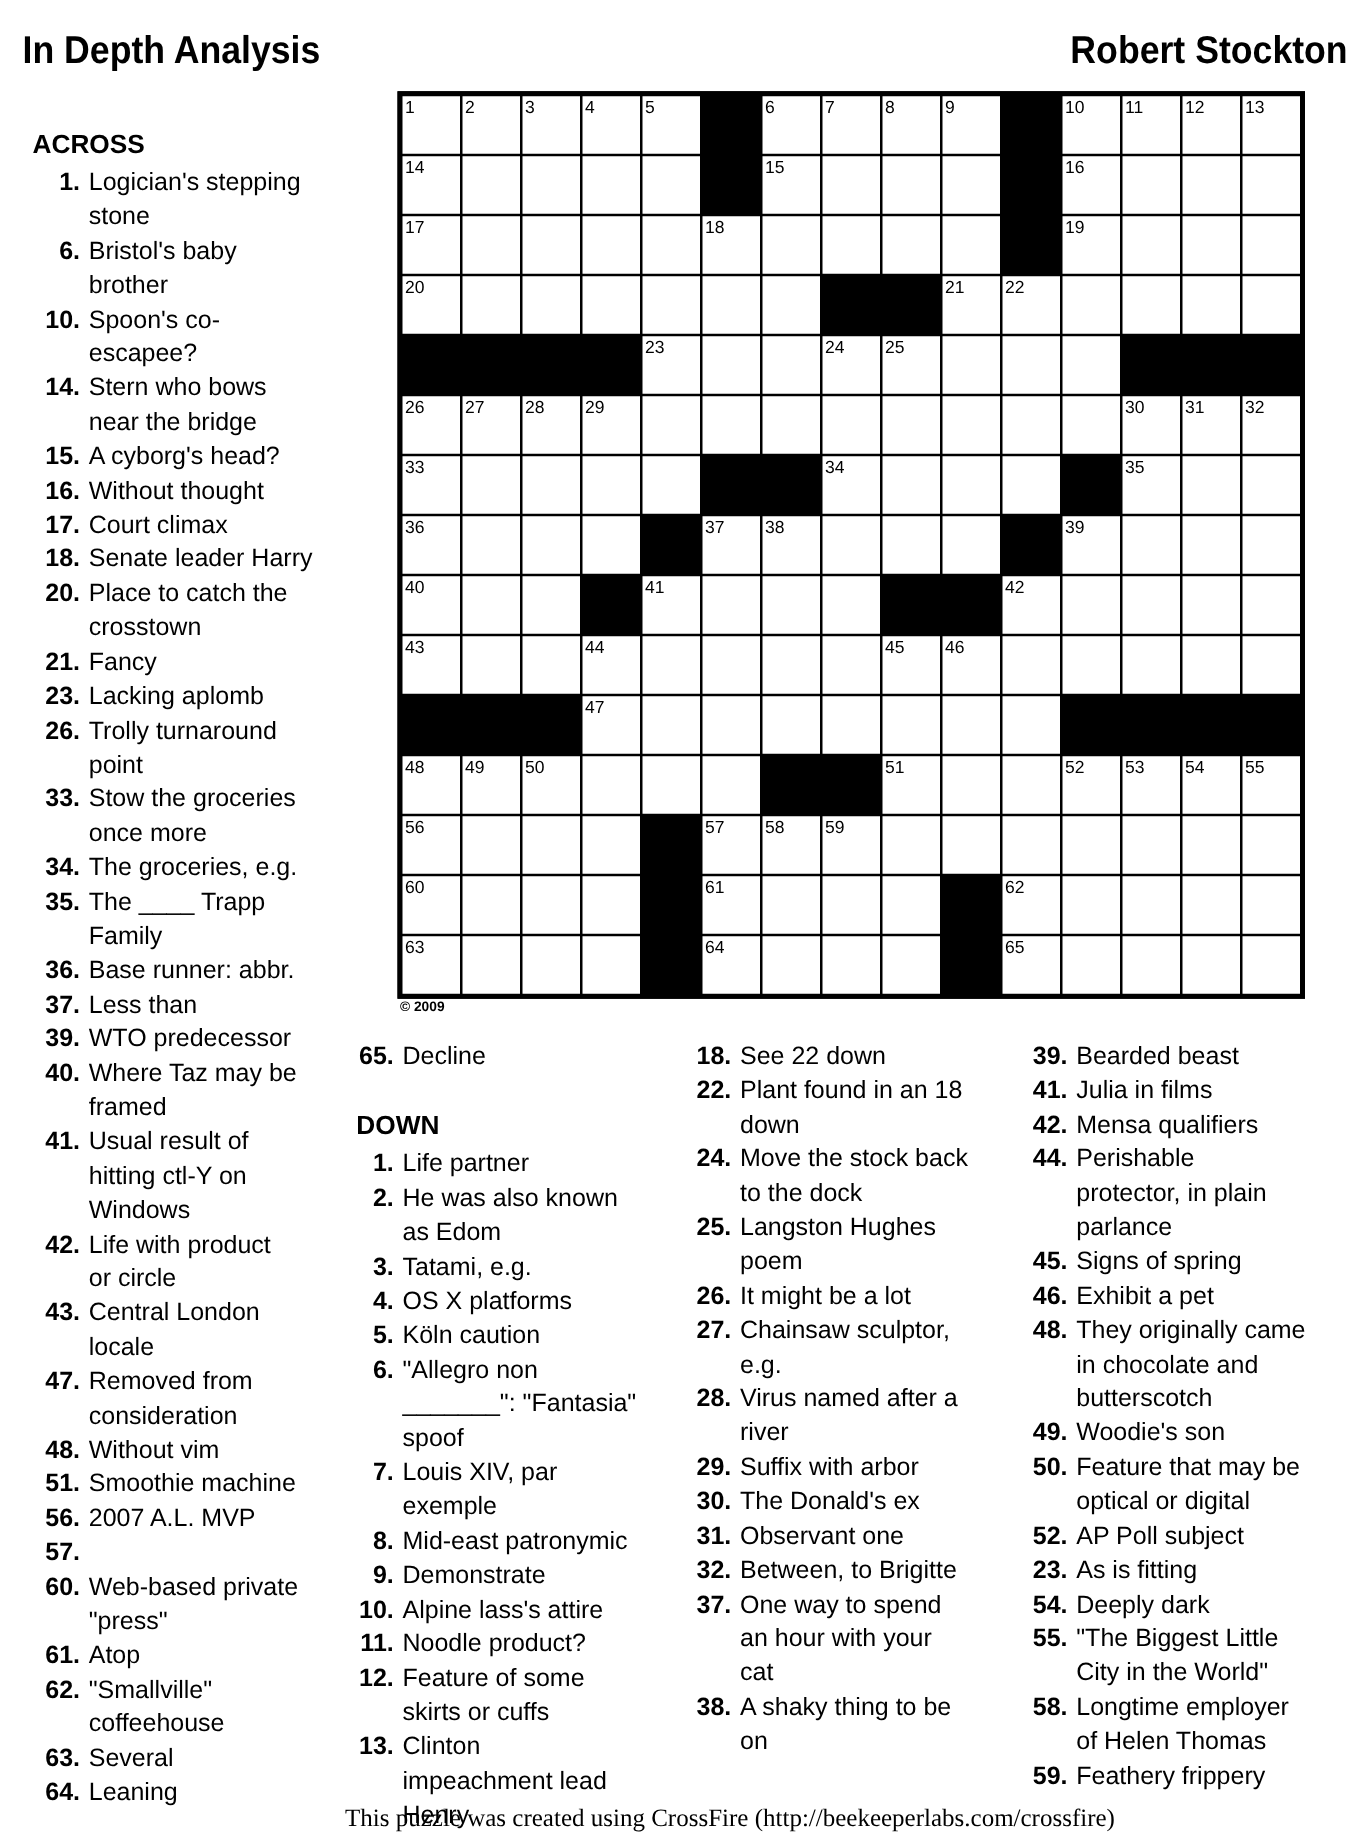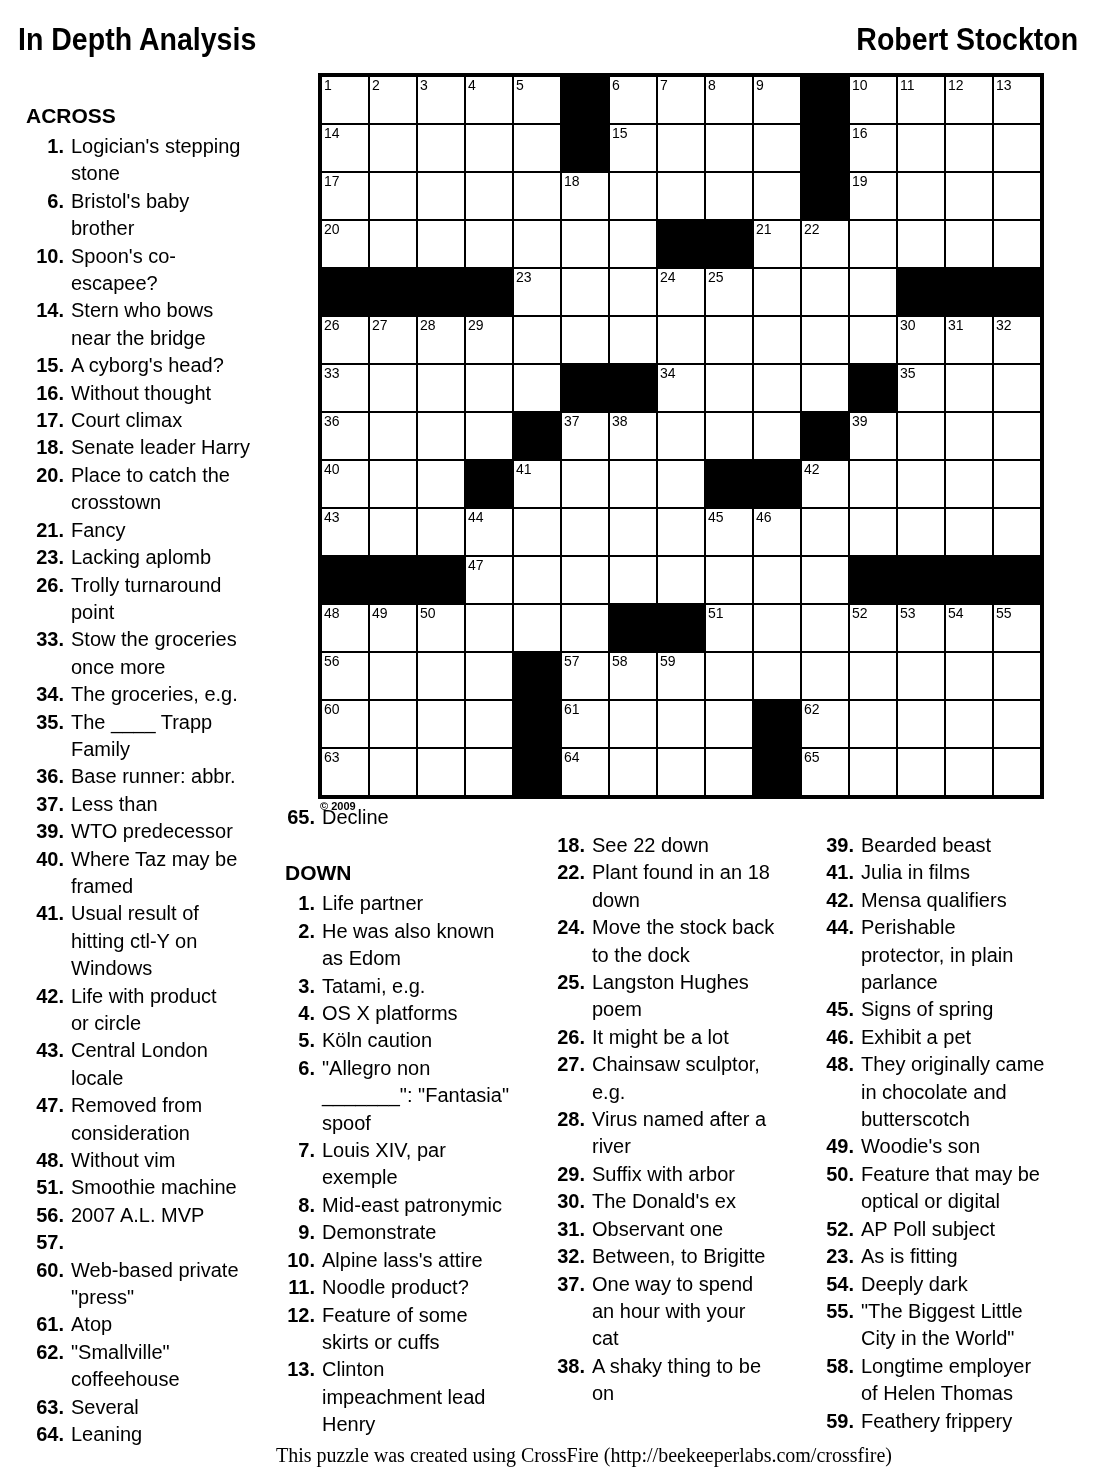--- a/index.html
+++ b/index.html
@@ -4,21 +4,21 @@
 <style>
   html,body{margin:0;padding:0;}
   body{width:1096px;height:1474px;background:#fff;color:#000;position:relative;
        font-family:"Liberation Sans",sans-serif;overflow:hidden;}
   .hdr-title{position:absolute;left:18px;top:22px;font-size:31px;font-weight:bold;
        transform:scaleX(.92);transform-origin:left top;white-space:nowrap;}
   .hdr-author{position:absolute;right:18px;top:22px;font-size:31px;font-weight:bold;
        transform:scaleX(.92);transform-origin:right top;white-space:nowrap;}
   .col{position:absolute;}
   .col-across{left:26px;top:58px;width:263px;margin-top:44px;}
-  .col2{left:285px;top:804px;width:252px;}
+  .col2{left:285px;top:832px;width:252px;}
   .col3{left:550px;top:832px;width:266px;}
   .col4{left:815px;top:832px;width:277px;}
   .list-heading{font-size:21px;font-weight:bold;line-height:27px;margin-bottom:4px;}
   .clue{display:flex;font-size:20px;line-height:27.4px;}
   .cnum{font-weight:bold;text-align:right;flex:none;padding-right:7px;}
   .col-across .cnum{width:38px;}
   .col2 .cnum{width:30px;}
   .col3 .cnum{width:35px;}
   .col4 .cnum{width:39px;}
   .ctxt{white-space:pre-line;flex:1;}

